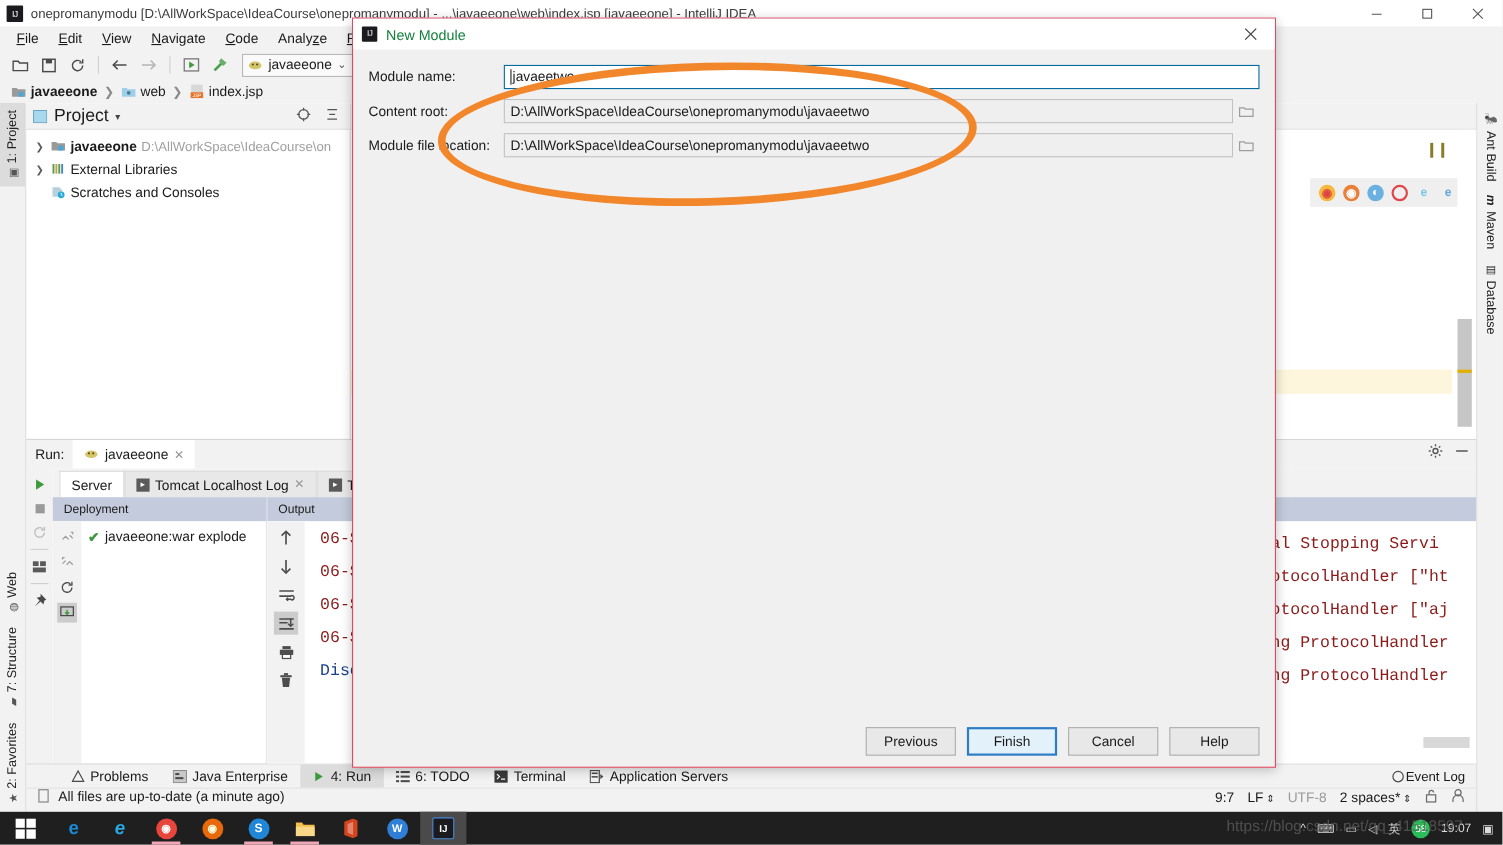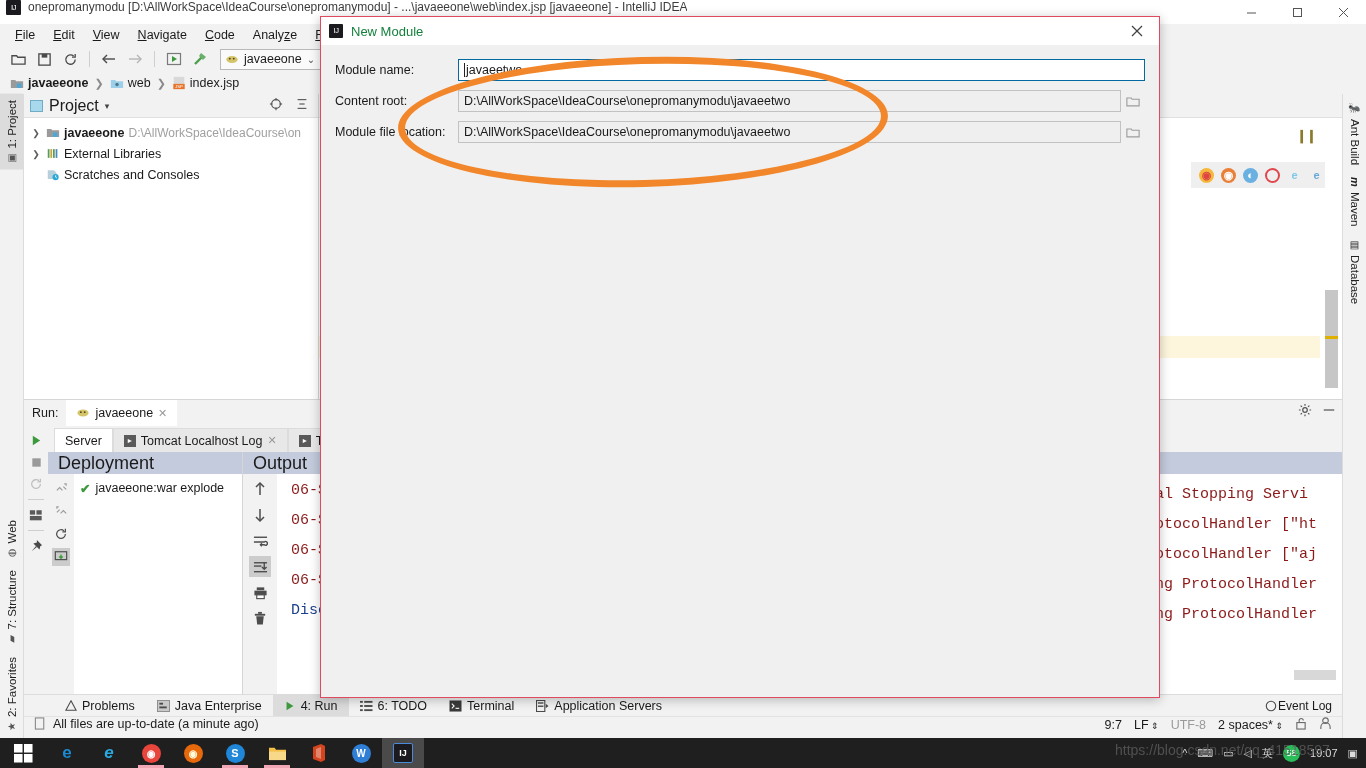--- a/index.html
+++ b/index.html
@@ -14,21 +14,21 @@
 
   
   #ide {
     position:absolute; left:0; top:0; width:1366px; height:738px;
     background:#f2f2f2;
     display:flex; flex-direction:column;
   }
 
   
   .titlebar {
-    height:24px; background:#ffffff; display:flex; align-items:flex-start;
+    height:24px; background:#ffffff; display:flex; align-items:center;
     flex:none; position:relative;
   }
   .title-ij-icon {
     width:15px; height:15px; margin-left:6px; margin-right:7px;
     background:#1b1b1f; border-radius:1px; position:relative; flex:none;
   }
   .title-ij-icon:after {
     content:"IJ"; position:absolute; left:0; top:0; width:100%; height:100%;
     color:#fff; font-size:8px; line-height:15px; text-align:center;
     font-family:"Liberation Sans", sans-serif; letter-spacing:-0.5px;
@@ -156,21 +156,21 @@
   .srv-tab {
     display:flex; align-items:center; gap:5px; height:24px; padding:0 10px;
     font-size:12.5px; background:#e8e8e8; border:1px solid #dcdcdc; border-bottom:none;
   }
   .srv-tab.active { background:#ffffff; }
   .tab-sq { width:12px; height:12px; background:#5a5a5a; color:#fff; font-size:8px;
     display:flex; align-items:center; justify-content:center; flex:none; }
 
   .srv-split { flex:1; display:flex; min-height:0; }
   .dep-col { width:195px; flex:none; display:flex; flex-direction:column; border-right:1px solid #d6d6d6;}
-  .colhdr { height:22px; background:#c3cbdc; display:flex; align-items:center; padding-left:10px; font-size:18px; flex:none;}
+  .colhdr { height:22px; background:#c3cbdc; display:flex; align-items:center; padding-left:10px; font-size:11px; flex:none;}
   .dep-body { flex:1; display:flex; background:#fff; }
   .dep-icons { width:26px; flex:none; display:flex; flex-direction:column; align-items:center; padding-top:5px; gap:5px; background:#f2f2f2;}
   .di { width:18px; height:18px; display:flex; align-items:center; justify-content:center; color:#9a9a9a; font-size:12px;}
   .di.on { background:#cccccc; color:#4a4a4a; }
   .dep-list { flex:1; padding-top:4px; }
   .dep-item { height:20px; display:flex; align-items:center; gap:5px; padding-left:6px; font-size:12.5px; white-space:nowrap; overflow:hidden;}
   .check { color:#3c9a3c; font-weight:bold; }
 
   .out-col { flex:1; display:flex; flex-direction:column; min-width:0; }
   .out-body { flex:1; display:flex; background:#fff; min-height:0; position:relative; overflow:hidden;}
@@ -831,20 +831,26 @@
       <div class="browse">
         <svg width="14" height="13" viewBox="0 0 16 14">
             <path d="M1 3h5l1 1.4h8V12H1z" fill="none" stroke="currentColor" stroke-width="1.3"></path>
           </svg>
       </div>
     </div>
   </div>
 
   <div class="dlg-space"></div>
 
+  <div class="dlg-footer">
+    <div class="dbtn">Previous</div>
+    <div class="dbtn default">Finish</div>
+    <div class="dbtn">Cancel</div>
+    <div class="dbtn">Help</div>
+  </div>
 </div>
 
 <div id="ellipse"></div>
 
 <div id="taskbar">
   <div class="tb-start">
     <svg width="19" height="19" viewBox="0 0 20 20">
         <rect x="0" y="0" width="9" height="9" fill="#fff"></rect>
         <rect x="10.5" y="0" width="9" height="9" fill="#fff"></rect>
         <rect x="0" y="10.5" width="9" height="9" fill="#fff"></rect>

